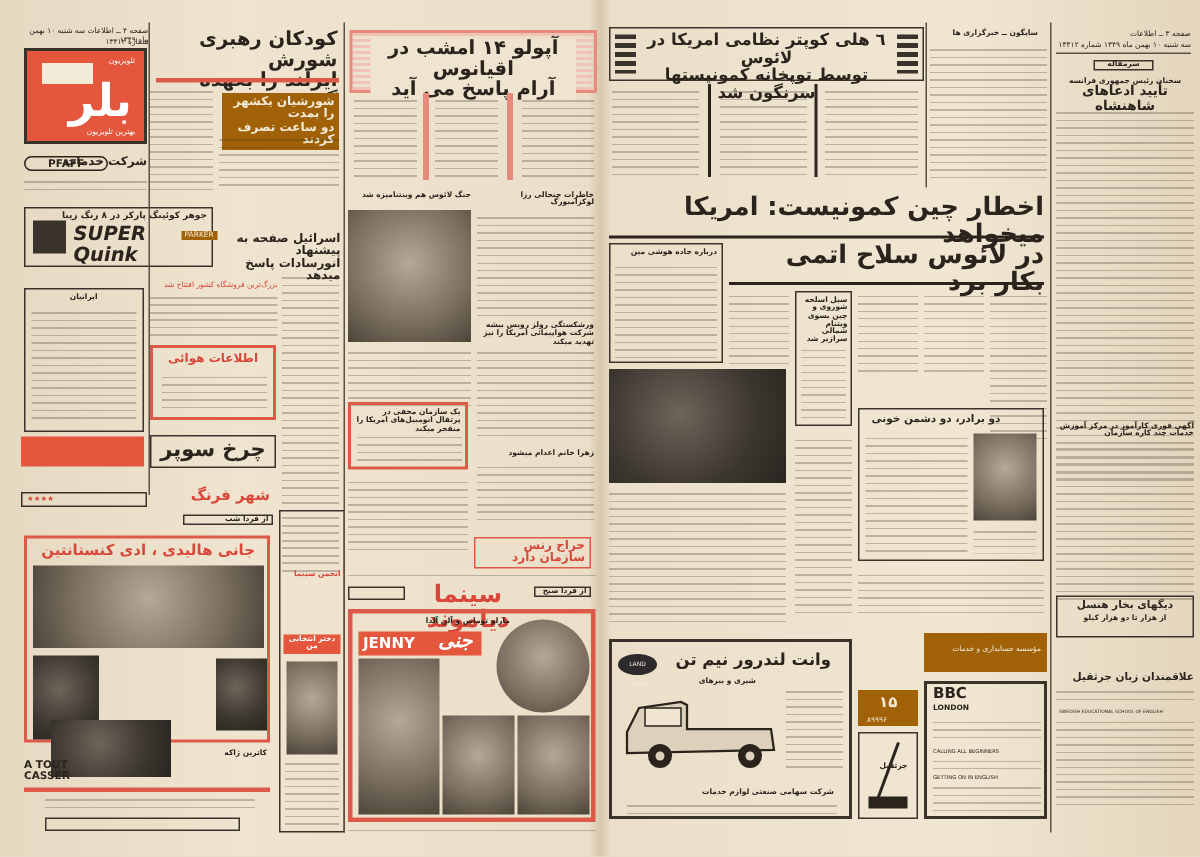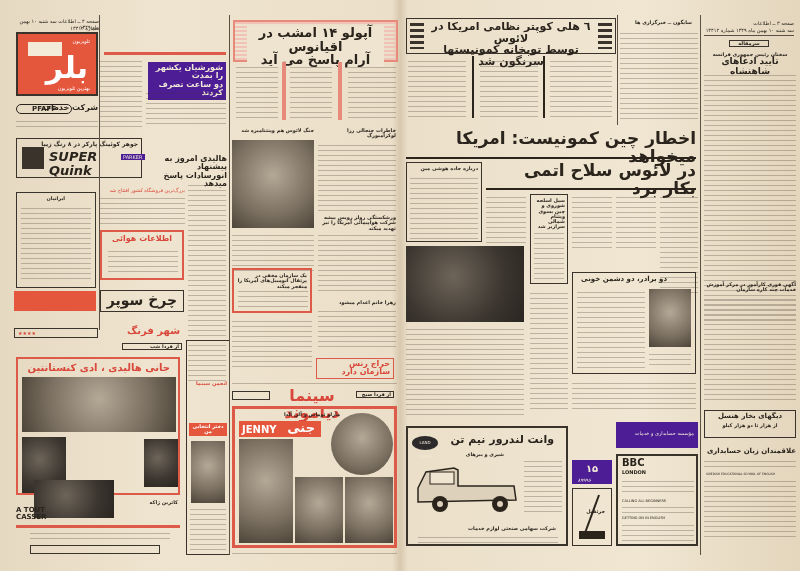--- a/index.html
+++ b/index.html
@@ -10,21 +10,21 @@
   .left-page { left: 0; width: 400px; }
   .right-page { left: 404px; width: 396px; }
   .abs { position: absolute; }
   .rtl { direction: rtl; text-align: right; }
   .head { font-weight: bold; line-height: 1.05; }
   .txt { position: absolute; background: repeating-linear-gradient(180deg, transparent 0 3px, rgba(60,50,40,0.28) 3px 4px, transparent 4px 5px); }
   .rule-v { position: absolute; width: 1px; background: #5a5044; }
   .rule-h { position: absolute; height: 1px; background: #5a5044; }
   .red { color: #d8473a; }
   .redbox { border: 2px solid #dd5a48; }
-  .blackbox { background: #4c1d95; color: #f2ead8; }
+  .blackbox { background: #a16207; color: #f2ead8; }
   .photo { position: absolute; background: radial-gradient(circle at 40% 40%, #6e6559 0%, #3c3630 60%, #2a2520 100%); }
   .photo.light { background: radial-gradient(circle at 50% 40%, #b4a896 0%, #7a6f60 60%, #4d4539 100%); }
   .tiny { font-size: 5px; }
   .center { text-align: center; }
   .stripe-bars { position: absolute; background: repeating-linear-gradient(180deg, #3a332c 0 3px, transparent 3px 6px); }
 </style>
 </head>
 <body>
 
 <div class="spread"></div>
@@ -42,37 +42,41 @@
     <div class="abs head" style="right:8px;top:18px;font-size:30px;color:#fff;">بلر</div>
     <div class="abs rtl tiny" style="right:6px;bottom:3px;color:#fff;">بهترین تلویزیون</div>
   </div>
 
   <div class="abs" style="left:16px;top:104px;width:82px;height:12px;">
     <span class="abs" style="left:0;top:0;border:1px solid #2a241d;border-radius:6px;font-size:7px;font-weight:bold;padding:0 15px;">PFAFF</span>
     <span class="abs rtl head" style="right:0;top:0;font-size:8px;">شرکت خدمات</span>
   </div>
   <div class="txt" style="left:16px;top:118px;width:82px;height:12px;"></div>
 
+  <div class="abs rtl head" style="left:105px;top:20px;width:120px;font-size:13px;">
+    <div>کودکان رهبری شورش</div>
+    <div>ایرلند را بعهده گرفتند</div>
+  </div>
   <div class="abs" style="left:104px;top:52px;width:122px;height:3px;background:#dd5a48;"></div>
   <div class="txt" style="left:100px;top:58px;width:42px;height:70px;"></div>
   <div class="abs rtl head blackbox" style="left:148px;top:62px;width:78px;padding:2px 3px;font-size:8px;">
     <div>شورشیان یکشهر را بمدت</div>
     <div>دو ساعت تصرف کردند</div>
   </div>
   <div class="txt" style="left:146px;top:90px;width:80px;height:38px;"></div>
 
   <div class="abs" style="left:16px;top:138px;width:126px;height:40px;border:1px solid #3a332c;">
     <div class="abs rtl head" style="right:3px;top:2px;font-size:6px;">جوهر کوئینگ پارکر در ۸ رنگ زیبا</div>
     <div class="abs" style="left:5px;top:8px;width:22px;height:22px;background:#3a332c;"></div>
     <div class="abs head" style="left:32px;top:11px;font-size:13px;font-style:italic;">SUPER Quink</div>
     <div class="abs tiny blackbox" style="left:104px;top:15px;padding:0 2px;">PARKER</div>
   </div>
 
   <div class="abs rtl head" style="left:145px;top:155px;width:82px;font-size:8px;">
-    <div>هالیدی امروز به پیشنهاد</div>
+    <div>اسرائیل صفحه به پیشنهاد</div>
     <div>انورسادات پاسخ میدهد</div>
   </div>
   <div class="abs rtl tiny red" style="left:100px;top:187px;width:85px;">بزرگ‌ترین فروشگاه کشور افتتاح شد</div>
   <div class="txt" style="left:100px;top:195px;width:85px;height:30px;"></div>
   <div class="txt" style="left:188px;top:182px;width:38px;height:200px;"></div>
 
   <div class="abs" style="left:16px;top:192px;width:80px;height:96px;border:1px solid #3a332c;">
     <div class="abs rtl tiny head" style="right:30px;top:3px;">ایرانیان</div>
     <div class="txt" style="left:4px;top:12px;width:70px;height:78px;"></div>
   </div>
@@ -145,21 +149,21 @@
 
   <div class="txt" style="left:232px;top:380px;width:165px;height:5px;"></div>
   <div class="abs" style="left:232px;top:391px;width:38px;height:9px;border:1px solid #3a332c;"></div>
   <div class="abs rtl head red center" style="left:272px;top:388px;width:80px;font-size:16px;">سینما دیاموند</div>
   <div class="abs rtl tiny head" style="left:356px;top:391px;width:38px;border:1px solid #3a332c;padding:0 2px;">از فردا صبح</div>
 
   <div class="abs" style="left:232px;top:406px;width:165px;height:142px;border:3px solid #dd5a48;">
     <div class="abs rtl tiny head" style="left:10px;top:3px;width:95px;">مارلو توماس و آلن آلدا</div>
     <div class="abs" style="left:4px;top:12px;width:82px;height:16px;background:#e4573d;">
       <span class="abs head" style="left:3px;top:4px;font-size:10px;color:#fff;">JENNY</span>
-      <span class="abs head" style="right:6px;top:0;font-size:13px;color:#fff;">جنی</span>
+      <span class="abs head" style="right:6px;top:0;font-size:13px;color:#fff;font-style:italic;">جنی</span>
     </div>
     <div class="photo light" style="left:96px;top:4px;width:62px;height:62px;border-radius:50%;"></div>
     <div class="photo light" style="left:4px;top:30px;width:54px;height:104px;"></div>
     <div class="photo light" style="left:60px;top:68px;width:48px;height:66px;"></div>
     <div class="photo light" style="left:110px;top:68px;width:48px;height:66px;"></div>
   </div>
   <div class="txt" style="left:232px;top:550px;width:165px;height:6px;"></div>
 
   <div class="rule-v" style="left:99px;top:15px;height:315px;"></div>
   <div class="rule-v" style="left:229px;top:15px;height:540px;"></div>
@@ -265,25 +269,25 @@
   <div class="abs" style="left:212px;top:454px;width:82px;height:92px;border:2px solid #3a332c;">
     <div class="abs head" style="left:4px;top:2px;font-size:10px;">BBC</div>
     <div class="abs tiny head" style="left:4px;top:14px;">LONDON</div>
     <div class="txt" style="left:4px;top:22px;width:72px;height:18px;"></div>
     <div class="abs" style="left:4px;top:43px;font-size:3.5px;">CALLING ALL BEGINNERS</div>
     <div class="txt" style="left:4px;top:48px;width:72px;height:10px;"></div>
     <div class="abs" style="left:4px;top:60px;font-size:3.5px;">GETTING ON IN ENGLISH</div>
     <div class="txt" style="left:4px;top:66px;width:72px;height:20px;"></div>
   </div>
 
-  <div class="abs" style="left:300px;top:410px;width:92px;height:28px;border:1px solid #3a332c;padding-left:44px;">
+  <div class="abs" style="left:300px;top:397px;width:92px;height:28px;border:1px solid #3a332c;padding-left:44px;">
     <div class="abs rtl head center" style="left:0;right:0;top:2px;font-size:7px;">دیگهای بخار هنسل</div>
     <div class="abs rtl tiny head center" style="left:0;right:0;top:12px;">از هزار تا دو هزار کیلو</div>
   </div>
 
-  <div class="abs rtl head" style="left:300px;top:448px;width:92px;font-size:7px;">علاقمندان زبان حسابداری</div>
+  <div class="abs rtl head" style="left:300px;top:448px;width:92px;font-size:7px;">علاقمندان زبان جرثقیل</div>
   <div class="txt" style="left:300px;top:458px;width:92px;height:12px;"></div>
   <div class="abs" style="left:302px;top:472px;width:88px;font-size:3px;">SWEDISH EDUCATIONAL SCHOOL OF ENGLISH</div>
   <div class="txt" style="left:300px;top:478px;width:92px;height:60px;"></div>
 
   <div class="rule-v" style="left:296px;top:15px;height:540px;"></div>
   <div class="rule-v" style="left:213px;top:15px;height:110px;"></div>
 </div>
 
 </body></html>

